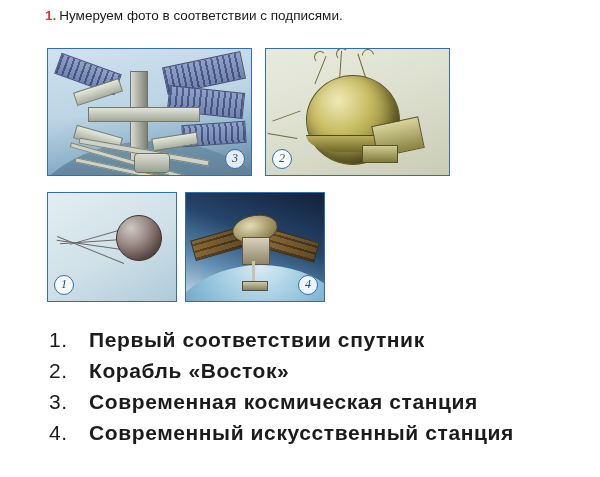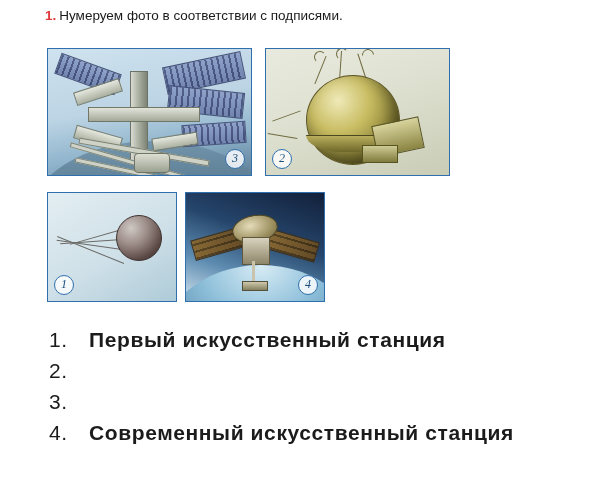--- a/index.html
+++ b/index.html
@@ -313,27 +313,29 @@
     <div class="p4-dish"></div>
     <div class="p4-body"></div>
     <div class="p4-mast"></div>
     <div class="p4-foot"></div>
     <div class="badge" style="right:6px; bottom:6px;">4</div>
   </div>
 
   <div class="captions">
     <div class="caption-row">
       <span class="caption-num">1.</span>
-      <span class="caption-text">Первый  искусственный  станция</span>
+      <span class="caption-text">Первый  соответствии  спутник</span>
     </div>
     <div class="caption-row">
       <span class="caption-num">2.</span>
+      <span class="caption-text">Корабль  «Восток»</span>
     </div>
     <div class="caption-row">
       <span class="caption-num">3.</span>
+      <span class="caption-text">Современная  космическая  станция</span>
     </div>
     <div class="caption-row">
       <span class="caption-num">4.</span>
       <span class="caption-text">Современный  искусственный  станция</span>
     </div>
   </div>
 
 </div>
 
 </body></html>

